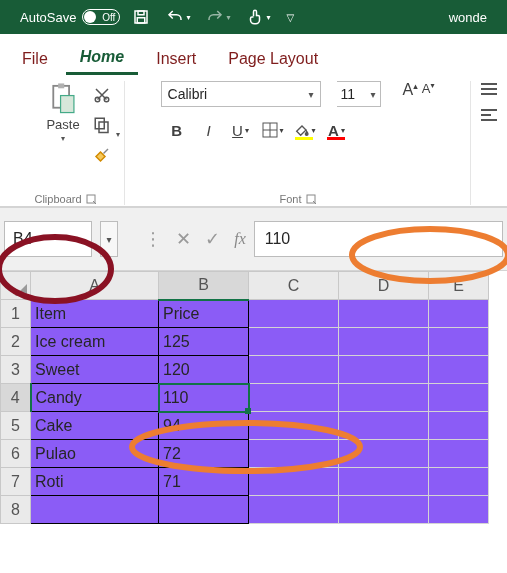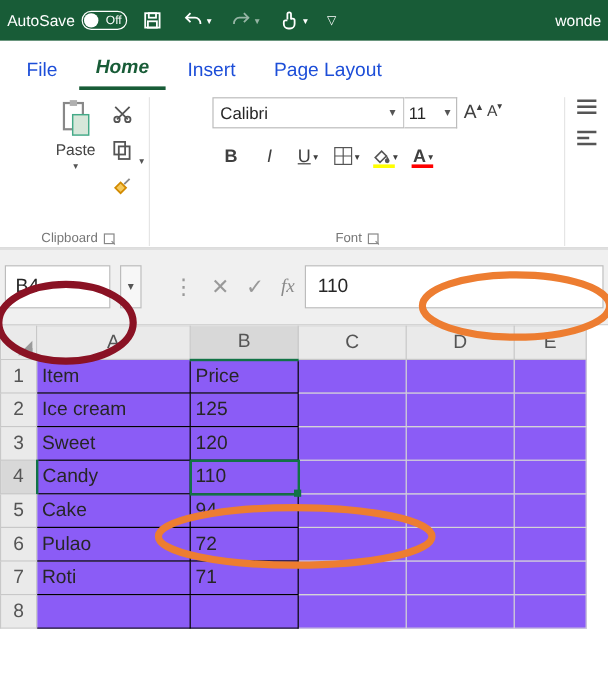--- a/index.html
+++ b/index.html
@@ -12,21 +12,21 @@
     height: 573px;
     overflow: hidden;
     position: relative;
   }
   .titlebar {
     background: #185C37;
     color: #fff;
     height: 34px;
     display: flex;
     align-items: center;
-    padding: 0 6px;
+    padding: 0 20px;
     gap: 8px;
     font-size: 13px;
   }
   .autosave-toggle {
     display: flex;
     align-items: center;
     gap: 6px;
   }
   .toggle-pill {
     width: 38px;
@@ -60,21 +60,21 @@
   .tabs {
     display: flex;
     align-items: center;
     padding: 8px 8px 0 8px;
     gap: 4px;
     background: #fff;
   }
   .tab {
     padding: 6px 14px;
     font-size: 16px;
-    color: #1d4ed8;
+    color: #7f1d1d;
     cursor: pointer;
   }
   .tab.active {
     color: #185C37;
     font-weight: 600;
     border-bottom: 3px solid #185C37;
     font-style: italic;
   }
   .ribbon {
     display: flex;
@@ -111,21 +111,21 @@
     gap: 2px;
   }
   .mini-col { display: flex; flex-direction: column; gap: 2px; margin-left:2px;}
   .mini-btn {
     width: 28px; height: 28px;
     display:flex; align-items:center; justify-content:center;
     color:#555;
     position:relative;
   }
   .dd-caret { font-size:8px; color:#555; position:absolute; right:-4px; bottom:0;}
-  .font-row1 { display:flex; align-items:center; gap:0; }
+  .font-row1 { display:flex; gap:16px; }
   .font-name {
     border: 1px solid #bcbcbc;
     width: 160px;
     height: 26px;
     padding: 0 6px;
     display:flex;
     align-items:center;
     justify-content: space-between;
     font-size: 14px;
     background:#fff;

